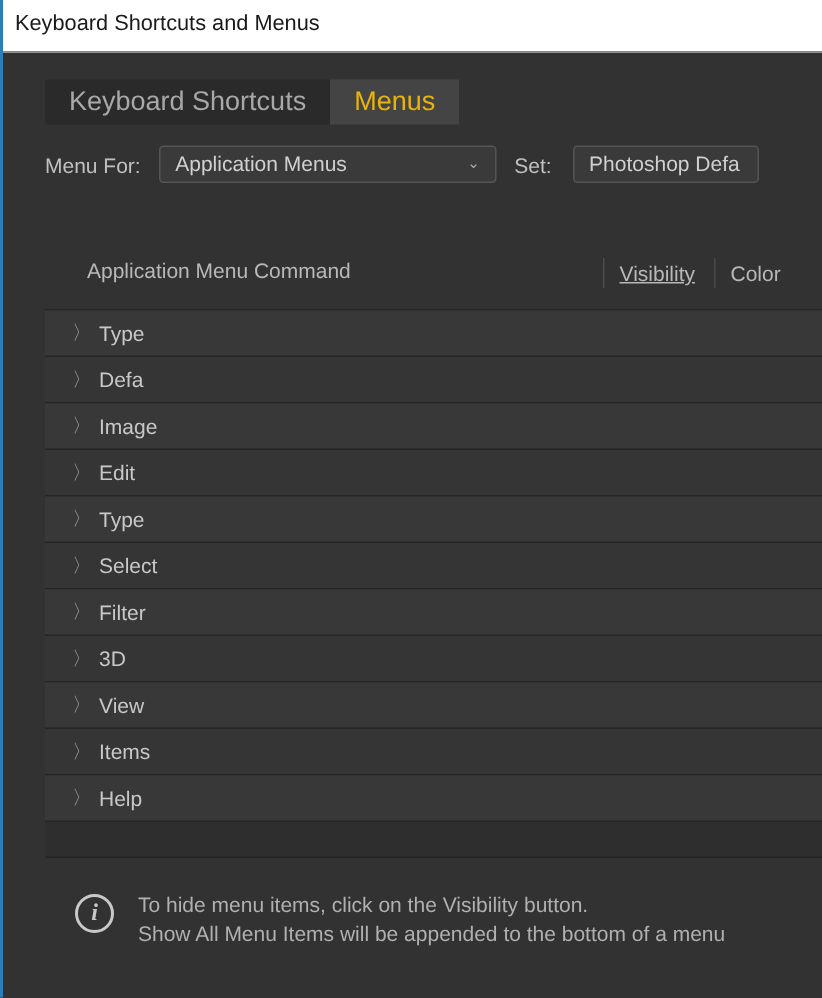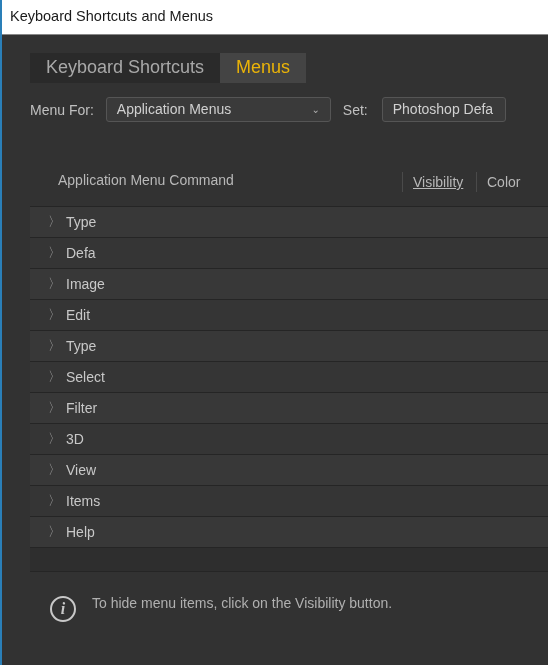--- a/index.html
+++ b/index.html
@@ -209,16 +209,17 @@
         <span class="arrow">〉</span>
         <span>Help</span>
       </div>
       <div class="menu-spacer"></div>
     </div>
 
   <div class="info-block">
     <div class="info-icon">i</div>
     <div>
       <div>To hide menu items, click on the Visibility button.</div>
+      <div>Show All Menu Items will be appended to the bottom of a menu </div>
     </div>
   </div>
 
 </div>
 
 </body></html>

